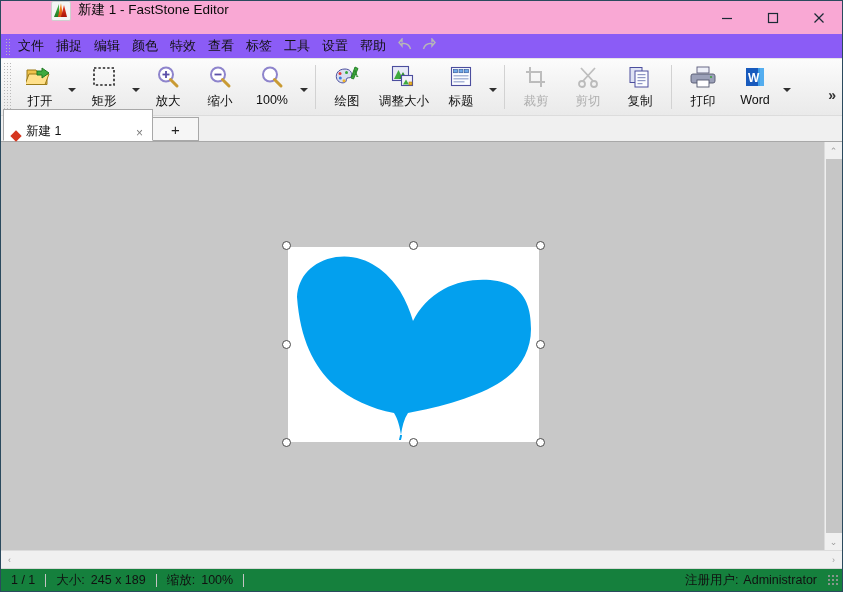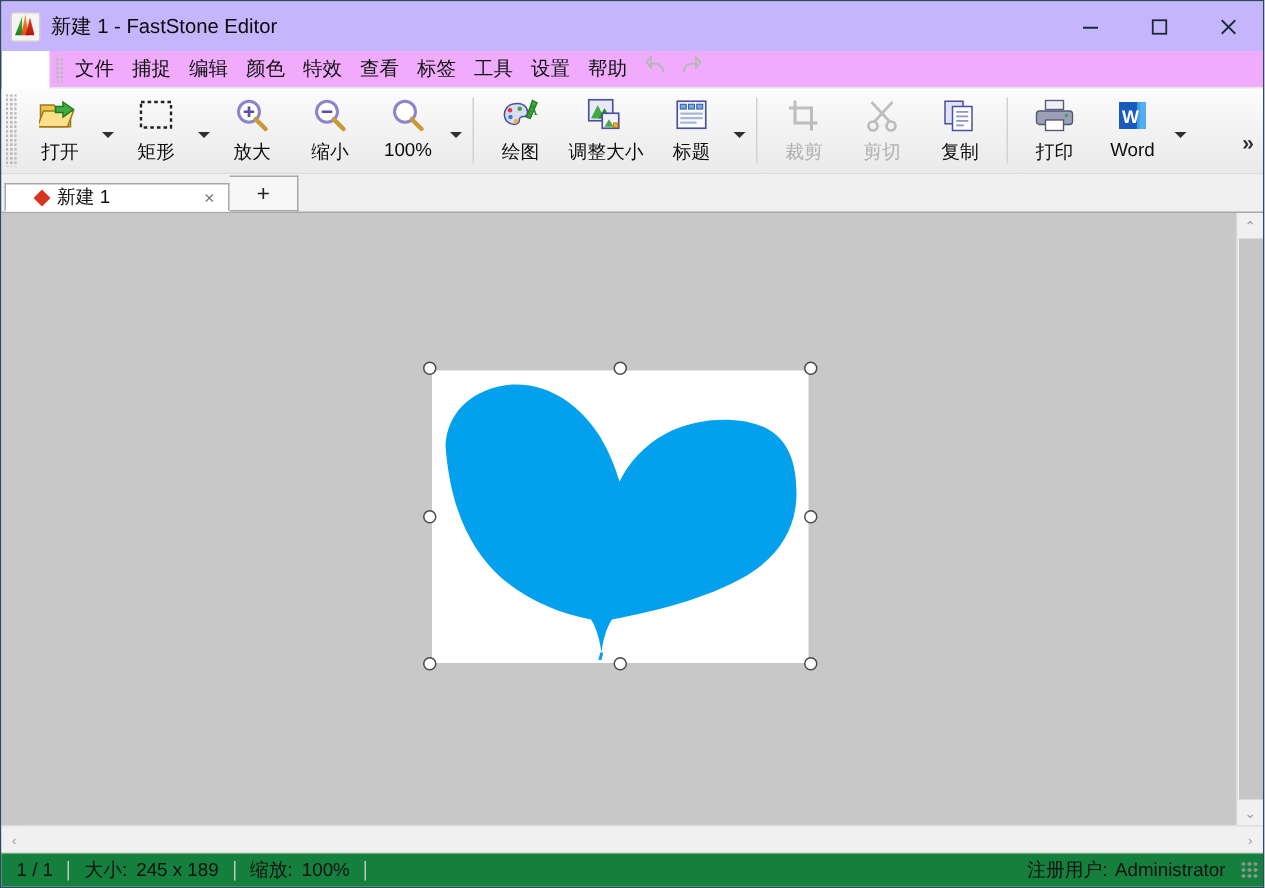--- a/index.html
+++ b/index.html
@@ -15,25 +15,25 @@
     box-sizing: border-box;
     border: 1px solid #2b4a5e;
     background: #ffffff;
     display: flex;
     flex-direction: column;
   }
 
   
   .titlebar {
     height: 33px;
-    background: #c4b5fd;
-    display: flex;
-    align-items: center;
+    background: #f9a8d4;
+    display: flex;
     flex: none;
     position: relative;
+    padding-left: 44px;
   }
   .app-logo {
     width: 18px; height: 18px;
     margin-left: 6px; margin-right: 7px;
     position: relative;
     border-radius: 2px;
     background: #f4f4f4;
     border: 1px solid #cfcfcf;
     overflow: hidden;
     flex: none;
@@ -69,27 +69,26 @@
   }
   .winbtn {
     width: 46px; height: 33px;
     display: flex; align-items: center; justify-content: center;
   }
   .winbtn svg { display: block; }
 
   
   .menubar {
     height: 24px;
-    background: #f0abfc;
+    background: #8b5cf6;
     display: flex;
     align-items: center;
     flex: none;
     padding-left: 3px;
     border-bottom: 1px solid #e6e6e6;
-    margin-left: 32px;
   }
   .mgrip {
     width: 6px; height: 18px;
     margin-right: 2px;
     background-image: radial-gradient(#b9b9b9 40%, transparent 41%);
     background-size: 3px 3px;
     background-position: 1px 1px;
   }
   .menu-item {
     font-size: 13px;
@@ -174,28 +173,28 @@
   
   .tabbar {
     height: 25px;
     background: #f0f0f0;
     display: flex;
     align-items: flex-end;
     flex: none;
     border-bottom: 1px solid #a8a8a8;
   }
   .tab {
-    height: 19px;
+    height: 32px;
     min-width: 150px;
     background: #ffffff;
     border: 1px solid #a8a8a8;
     border-bottom: 1px solid #ffffff;
     display: flex;
-    align-items: center;
-    padding: 0 6px 0 20px;
+    align-items: flex-end;
+    padding: 0 6px 0 8px;
     box-sizing: border-box;
     position: relative;
     margin-left: 2px;
   }
   .tab .dot {
     width: 8px; height: 8px;
     background: #d6361f;
     transform: rotate(45deg);
     margin-right: 6px;
     flex: none;

